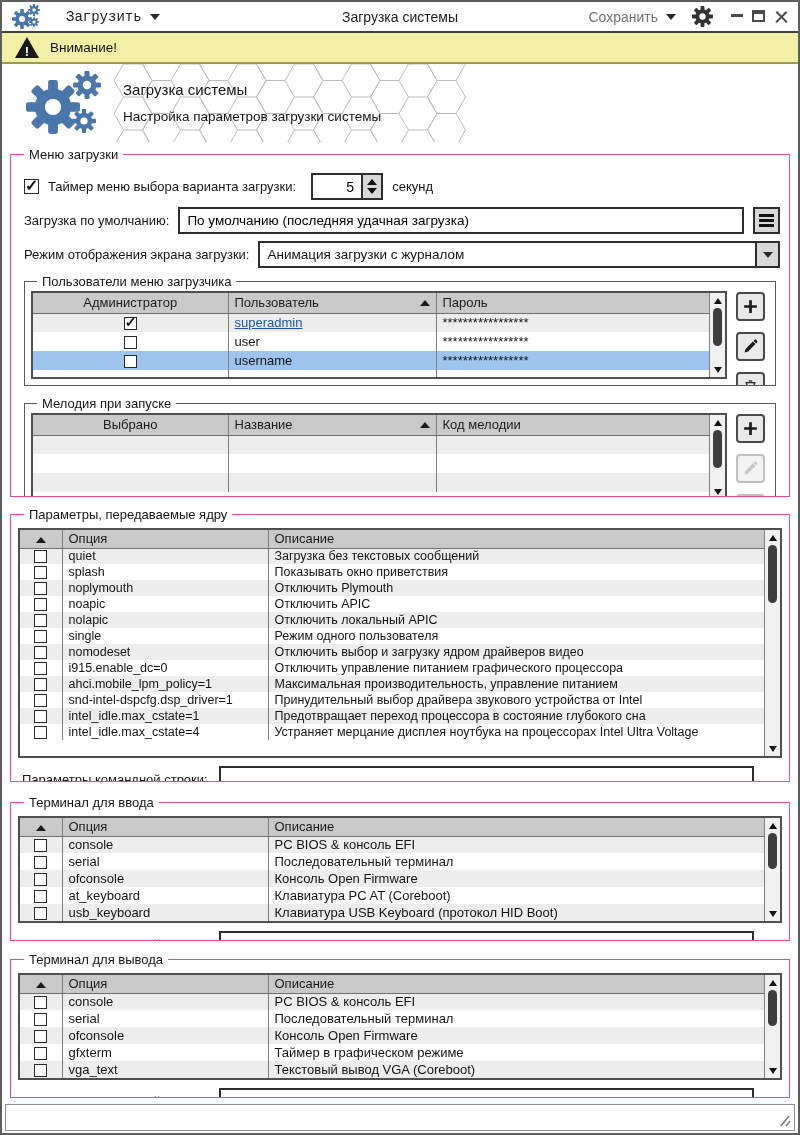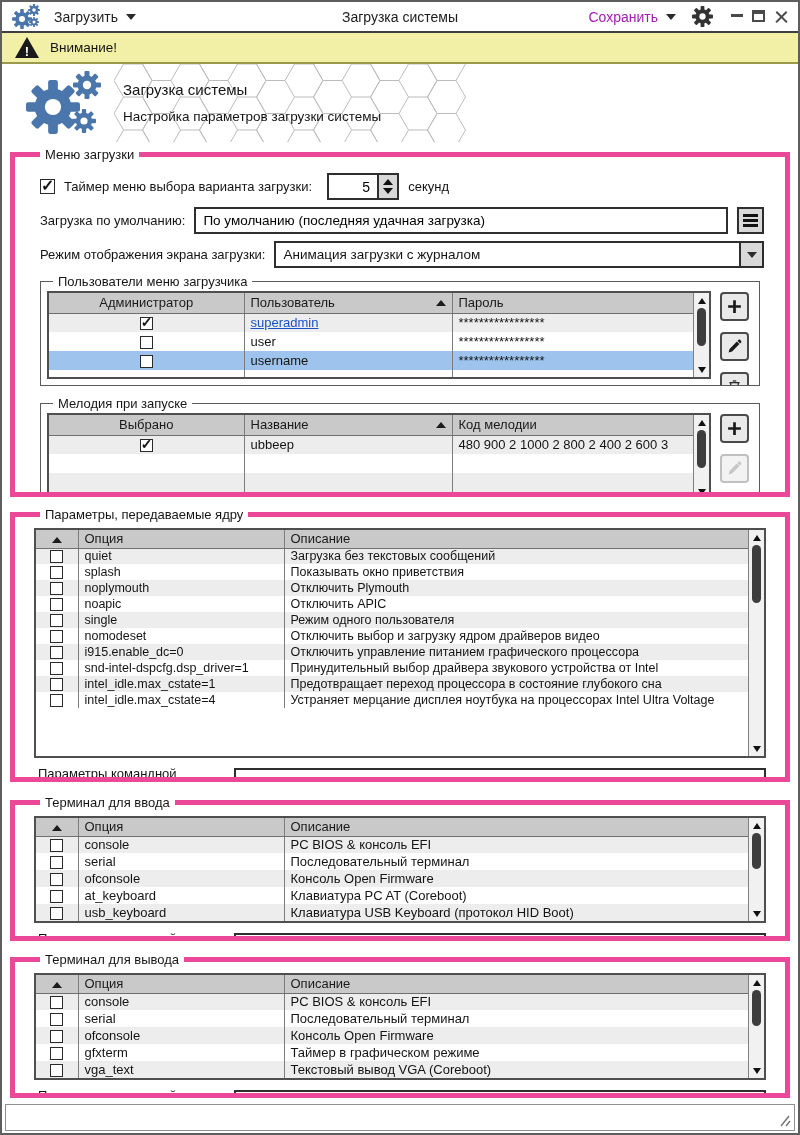--- a/index.html
+++ b/index.html
@@ -2,26 +2,26 @@
 <html><head>
 <meta charset="utf-8">
 <style>
   * { box-sizing:border-box; margin:0; padding:0; }
   html,body { width:800px; height:1135px; }
   body { font-family:"Liberation Sans", sans-serif; font-size:13px; color:#141414; background:#fff; overflow:hidden; }
   .window { width:800px; height:1135px; border:2px solid #5e5e5e; background:#fff; display:flex; flex-direction:column; position:relative; }
 
   
   .titlebar { height:31px; border-bottom:2px solid #3f3f3f; display:flex; align-items:center; padding:0 10px; flex-shrink:0; position:relative; background:#fff; }
-  .tb-left { display:flex; align-items:center; gap:12px; z-index:2; }
+  .tb-left { display:flex; align-items:center; gap:24px; z-index:2;font-family:Liberation Mono, monospace; }
   .menu-btn { display:flex; align-items:center; gap:8px; background:none; border:none; font:inherit; font-size:14px; color:#1d1d1d; cursor:default; }
   .caret { width:0; height:0; border-left:5px solid transparent; border-right:5px solid transparent; border-top:6px solid #2b2b2b; }
   .tb-title { position:absolute; left:0; right:0; text-align:center; font-size:14px; color:#1b1b1b; z-index:1; }
   .tb-right { margin-left:auto; display:flex; align-items:center; gap:16px; z-index:2; }
-  .tb-right .menu-btn { color:#a21caf; }
+  .tb-right .menu-btn { color:#737373; }
   .winbtns { display:flex; align-items:flex-start; gap:9px; margin-left:2px; }
   .minb { width:12px; height:3px; background:#4a4a4a; margin-top:4px; }
   .maxb { width:13px; height:12px; border:2px solid #4a4a4a; border-top-width:4px; }
   .closeb { position:relative; width:14px; height:14px; }
   .closeb::before,.closeb::after { content:""; position:absolute; left:0; top:6px; width:15px; height:2.4px; background:#4a4a4a; }
   .closeb::before { transform:rotate(45deg); }
   .closeb::after { transform:rotate(-45deg); }
   .gearsmall { color:#333; display:block; }
 
   
@@ -36,21 +36,21 @@
   .hexbg { position:absolute; left:112px; top:0; z-index:0; opacity:.85; }
   .logo { position:absolute; left:24px; top:7px; width:84px; height:64px; color:#4b76ab; z-index:2; }
   .logo svg { position:absolute; display:block; }
   .g-big { left:0; top:9px; }
   .g-med { left:47px; top:0; }
   .g-sm  { left:46px; top:38px; }
   .h-title { position:absolute; left:121px; top:17px; font-size:15px; z-index:2; }
   .h-sub   { position:absolute; left:121px; top:45px; font-size:13.5px; z-index:2; }
 
   
-  fieldset.fs { border:5px solid #ec4899; margin:0 8px; padding:2px 17px; background:#fff; overflow:hidden; }
+  fieldset.fs { border:1px solid #ec4899; margin:0 8px; padding:2px 5px; background:#fff; overflow:hidden; }
   fieldset.fs legend { padding:0 5px; margin-left:8px; font-size:13px; color:#161616; }
   #fs-boot   { height:350px; margin-top:5px; margin-bottom:10px; flex-shrink:0; }
   #fs-kernel { height:275px; margin-bottom:13px; flex-shrink:0; }
   #fs-interm { height:146px; margin-bottom:11px; flex-shrink:0; }
   #fs-outterm{ height:146px; margin-bottom:4px;  flex-shrink:0; }
   fieldset.inner { border:1px solid #5a5a5a; margin:6px 8px 0; height:112px; padding:2px 6px; overflow:hidden; }
   fieldset.inner legend { padding:0 5px; margin-left:6px; font-size:13px; }
 
   
   .frow { display:flex; align-items:center; margin:7px 4px 0 8px; gap:9px; }
@@ -340,25 +340,20 @@
                     <span class="hflex">
                         <span>Название</span>
                         <span class="sort-asc"></span>
                       </span>
                   </th>
                   <th>Код мелодии</th>
                 </tr>
               </thead>
               <tbody>
                   <tr>
-                    <td class="center"><span class="cb on"></span></td>
-                    <td>ubbeep</td>
-                    <td>480 900 2 1000 2 800 2 400 2 600 3</td>
-                  </tr>
-                  <tr>
                     <td></td>
                     <td></td>
                     <td></td>
                   </tr>
                   <tr>
                     <td></td>
                     <td></td>
                     <td></td>
                   </tr>
                   <tr>
@@ -431,32 +426,42 @@
                 <td>noplymouth</td>
                 <td>Отключить Plymouth</td>
               </tr>
               <tr>
                 <td class="center"><span class="cb"></span></td>
                 <td>noapic</td>
                 <td>Отключить APIC</td>
               </tr>
               <tr>
                 <td class="center"><span class="cb"></span></td>
+                <td>nolapic</td>
+                <td>Отключить локальный APIC</td>
+              </tr>
+              <tr>
+                <td class="center"><span class="cb"></span></td>
                 <td>single</td>
                 <td>Режим одного пользователя</td>
               </tr>
               <tr>
                 <td class="center"><span class="cb"></span></td>
                 <td>nomodeset</td>
                 <td>Отключить выбор и загрузку ядром драйверов видео</td>
               </tr>
               <tr>
                 <td class="center"><span class="cb"></span></td>
                 <td>i915.enable_dc=0</td>
                 <td>Отключить управление питанием графического процессора</td>
+              </tr>
+              <tr>
+                <td class="center"><span class="cb"></span></td>
+                <td>ahci.mobile_lpm_policy=1</td>
+                <td>Максимальная производительность, управление питанием</td>
               </tr>
               <tr>
                 <td class="center"><span class="cb"></span></td>
                 <td>snd-intel-dspcfg.dsp_driver=1</td>
                 <td>Принудительный выбор драйвера звукового устройства от Intel</td>
               </tr>
               <tr>
                 <td class="center"><span class="cb"></span></td>
                 <td>intel_idle.max_cstate=1</td>
                 <td>Предотвращает переход процессора в состояние глубокого сна</td>

